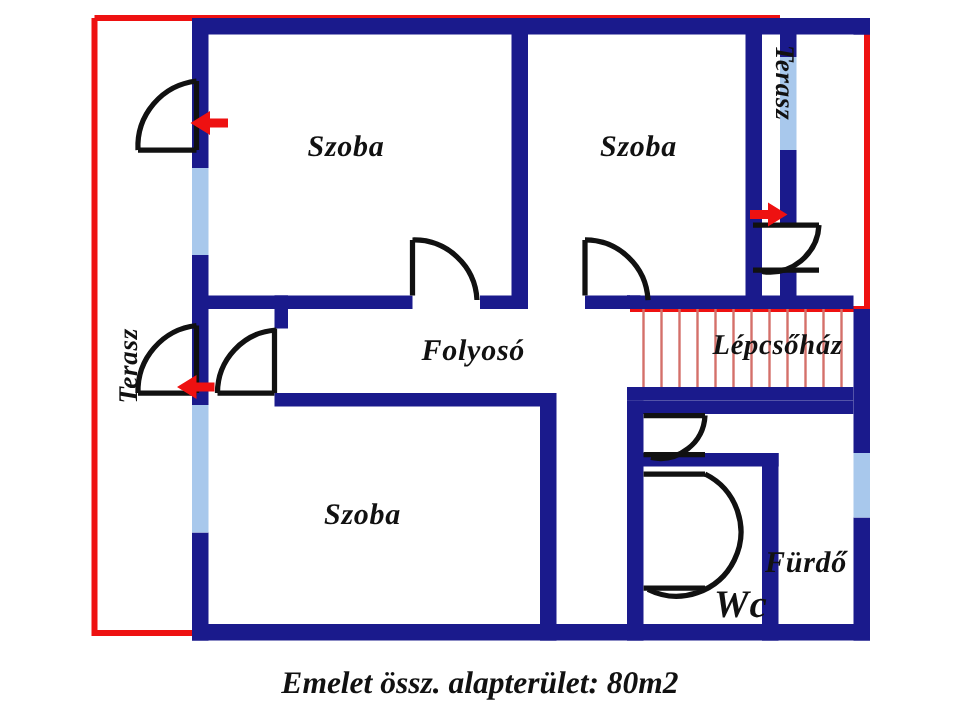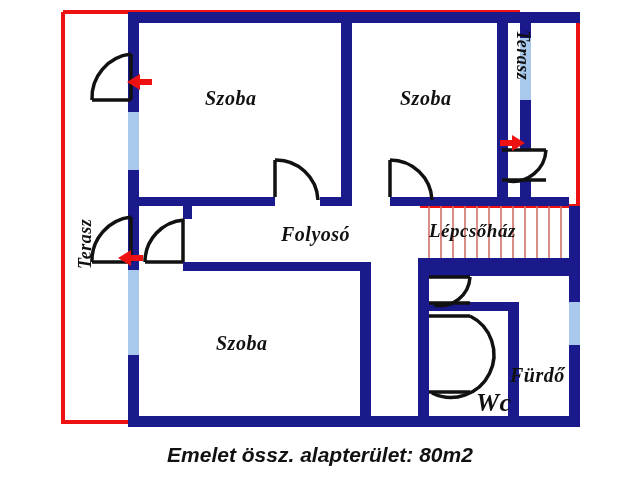--- a/index.html
+++ b/index.html
@@ -29,42 +29,42 @@
     font-style: italic;
     color: #111111;
     white-space: nowrap;
     line-height: 1;
     letter-spacing: 0.5px;
   }
   .lbl-szoba-tl { left: 205px; top: 88px;  font-size: 20px; }
   .lbl-szoba-tr { left: 400px; top: 88px;  font-size: 20px; }
   .lbl-szoba-bl { left: 216px; top: 333px; font-size: 20px; }
   .lbl-folyoso  { left: 281px; top: 224px; font-size: 20px; }
-  .lbl-lepcso   { left: 429px; top: 221px; font-size: 19px; }
+  .lbl-lepcso   { left: 475px; top: 221px; font-size: 19px; }
   .lbl-furdo    { left: 510px; top: 341px; font-size: 20px; margin-top: 24px; }
   .lbl-wc       { left: 476px; top: 390px; font-size: 26px; }
   .lbl-terasz-right {
     left: 532px; top: 30px;
     font-size: 18px;
     transform-origin: left top;
     transform: rotate(90deg);
   }
   .lbl-terasz-left {
     left: 76px; top: 269px;
     font-size: 18px;
     transform-origin: left top;
     transform: rotate(-90deg);
   }
   .caption {
     position: absolute;
     left: 0;
     top: 443px;
     width: 640px;
     text-align: center;
-    font-family: Liberation Sans, sans-serif;
+    font-family: Liberation Serif, serif;
     font-weight: bold;
     font-style: italic;
     font-size: 21px;
     color: #111111;
   }
 </style>
 </head>
 <body>
 
 <div id="plan-root">

